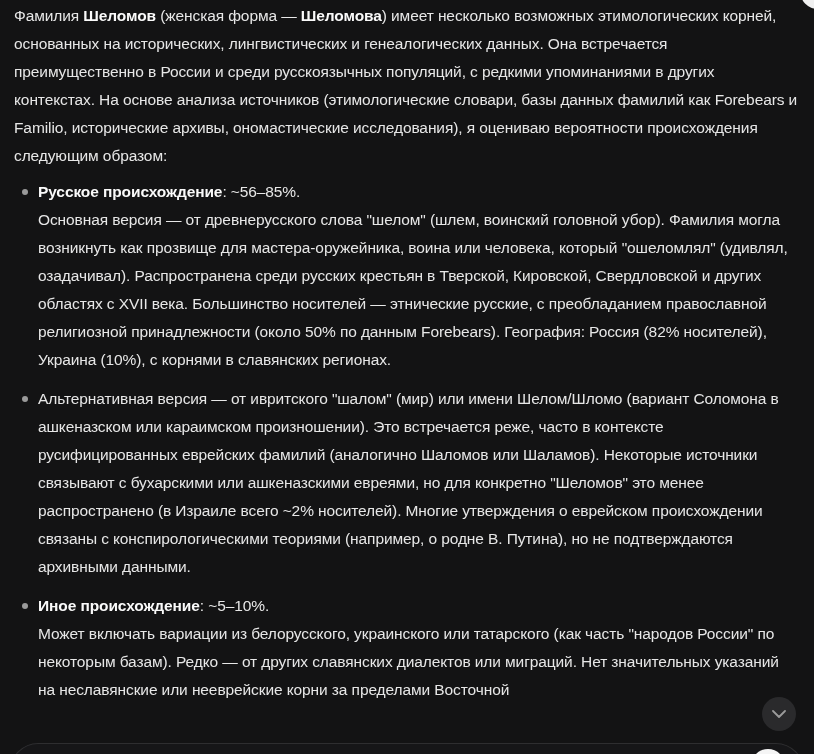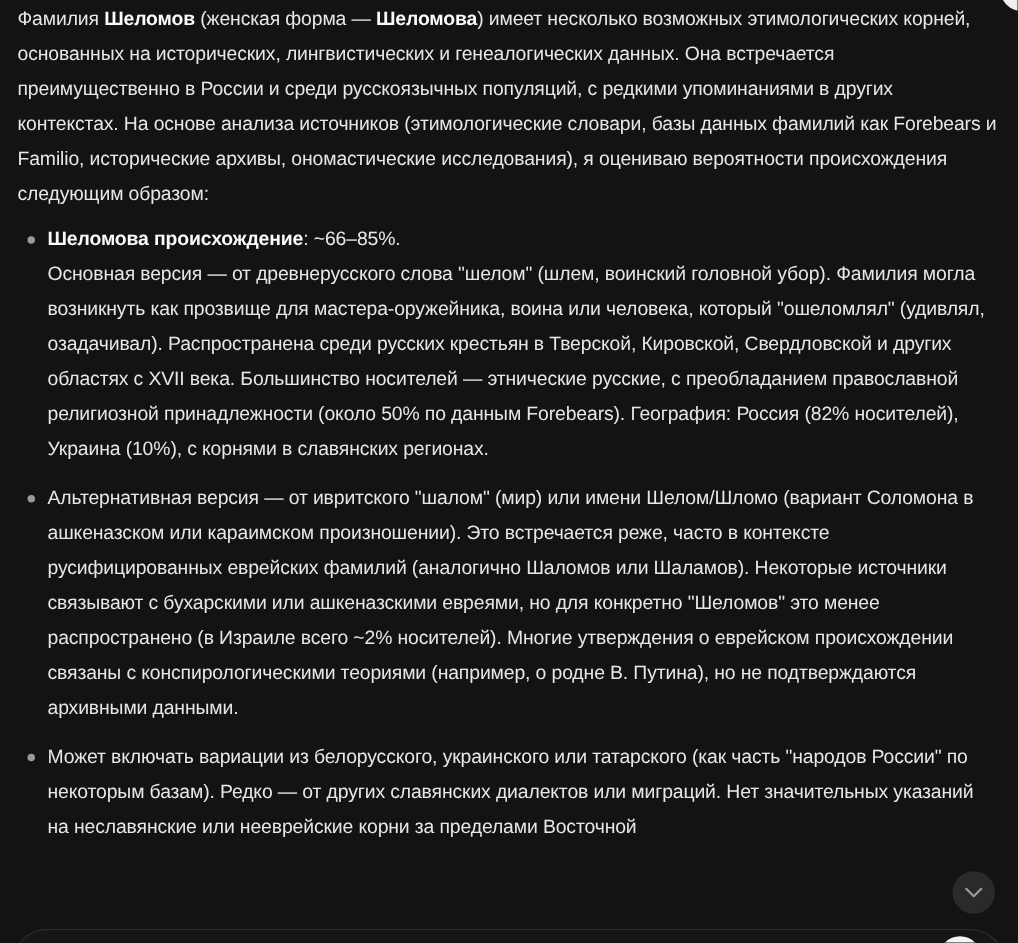--- a/index.html
+++ b/index.html
@@ -86,27 +86,28 @@
 </head>
 <body>
 
 <div class="page">
 
   <div class="message">
     <p class="para"><span>Фамилия </span><strong>Шеломов</strong><span> (женская форма — </span><strong>Шеломова</strong><span>) имеет несколько возможных этимологических корней, основанных на исторических, лингвистических и генеалогических данных. Она встречается преимущественно в России и среди русскоязычных популяций, с редкими упоминаниями в других контекстах. На основе анализа источников (этимологические словари, базы данных фамилий как Forebears и Familio, исторические архивы, ономастические исследования), я оцениваю вероятности происхождения следующим образом:</span></p>
 
     <ul class="origins">
       <li>
-        <span class="li-line"><strong>Шеломова происхождение</strong><span>: ~66–85%.</span></span>
+        <span class="li-line"><strong>Русское происхождение</strong><span>: ~56–85%.</span></span>
         <span class="li-body">Основная версия — от древнерусского слова "шелом" (шлем, воинский головной убор). Фамилия могла возникнуть как прозвище для мастера-оружейника, воина или человека, который "ошеломлял" (удивлял, озадачивал). Распространена среди русских крестьян в Тверской, Кировской, Свердловской и других областях с XVII века. Большинство носителей — этнические русские, с преобладанием православной религиозной принадлежности (около 50% по данным Forebears). География: Россия (82% носителей), Украина (10%), с корнями в славянских регионах.</span>
       </li>
       <li>
         <span class="li-body">Альтернативная версия — от ивритского "шалом" (мир) или имени Шелом/Шломо (вариант Соломона в ашкеназском или караимском произношении). Это встречается реже, часто в контексте русифицированных еврейских фамилий (аналогично Шаломов или Шаламов). Некоторые источники связывают с бухарскими или ашкеназскими евреями, но для конкретно "Шеломов" это менее распространено (в Израиле всего ~2% носителей). Многие утверждения о еврейском происхождении связаны с конспирологическими теориями (например, о родне В. Путина), но не подтверждаются архивными данными.</span>
       </li>
       <li>
+        <span class="li-line"><strong>Иное происхождение</strong><span>: ~5–10%.</span></span>
         <span class="li-body">Может включать вариации из белорусского, украинского или татарского (как часть "народов России" по некоторым базам). Редко — от других славянских диалектов или миграций. Нет значительных указаний на неславянские или нееврейские корни за пределами Восточной</span>
       </li>
     </ul>
   </div>
 
   <div class="corner-circle"></div>
 
   <button class="scroll-btn">
     <span class="chevron-wrap">
       <svg width="14" height="8" viewBox="0 0 14 8">

